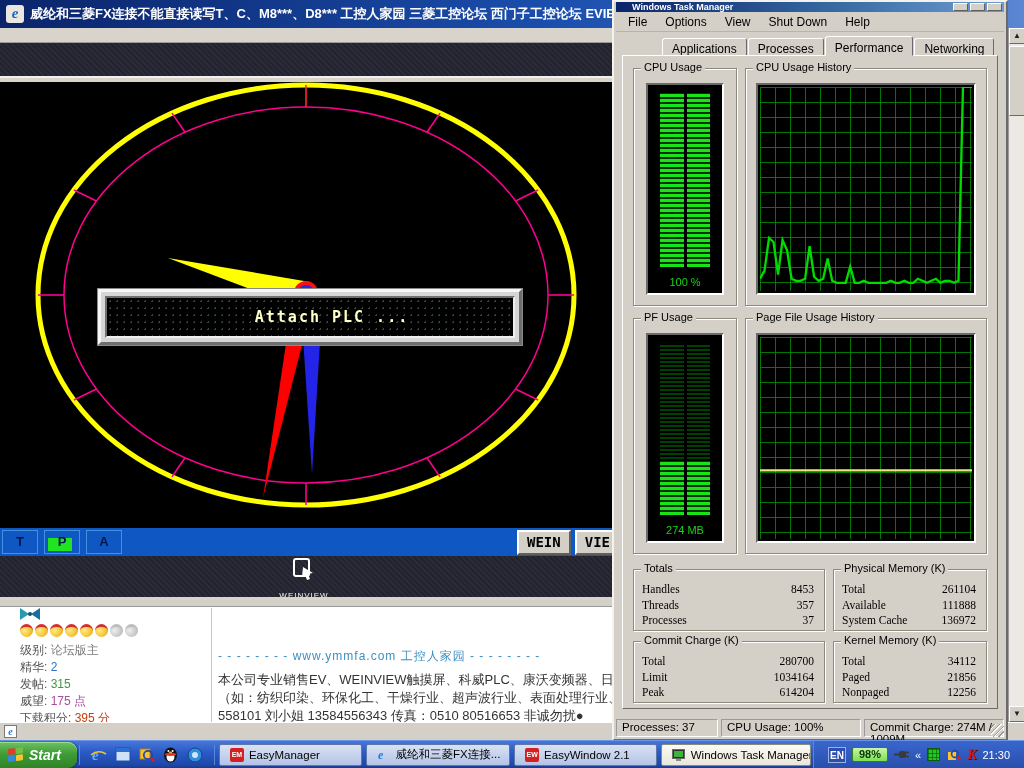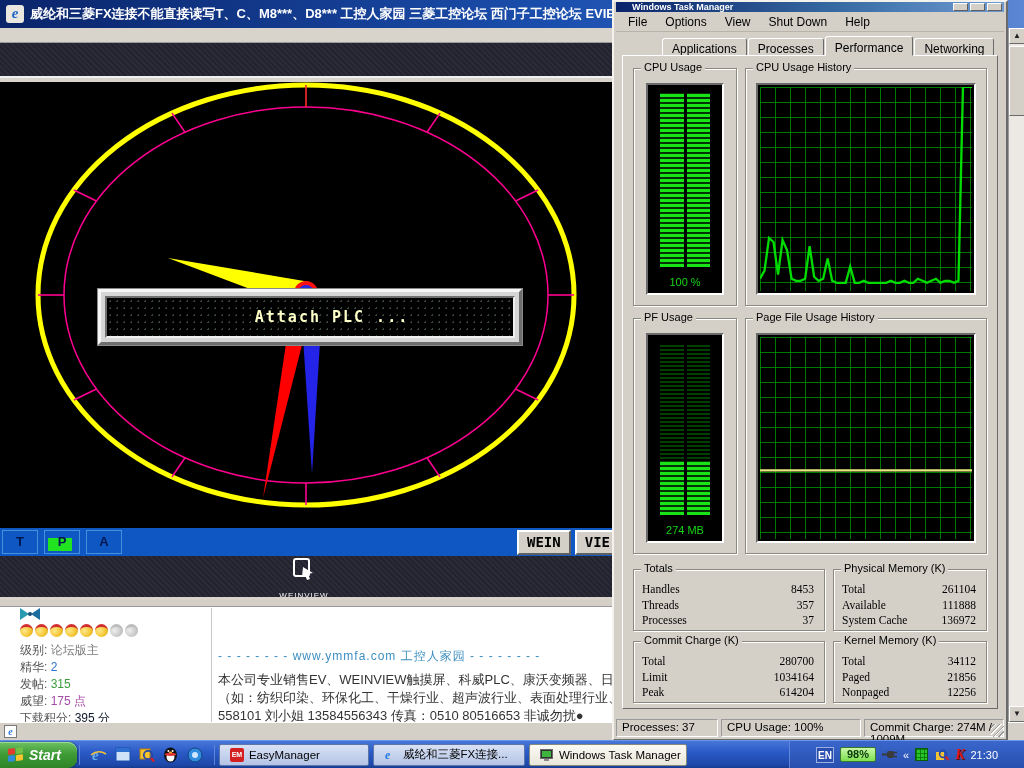--- a/index.html
+++ b/index.html
@@ -17,21 +17,21 @@
   .ie-content { position:absolute; left:0; top:600px; width:612px; height:122px; background:#fff; z-index:1; overflow:hidden; }
   .ie-content .chrome-strip { position:absolute; left:0; top:0; width:612px; height:7px; background:#d4d0c8; border-bottom:1px solid #9a9a9a; }
   .vdivider { position:absolute; left:211px; top:8px; width:1px; height:114px; background:#c9c9c9; }
   .user-panel { position:absolute; left:20px; top:8px; width:185px; }
   .bowtie { display:block; margin-bottom:4px; }
   .medals { display:flex; gap:2px; margin-bottom:5px; }
   .medal { width:13px; height:13px; border-radius:50%; background:radial-gradient(circle at 35% 35%,#ffe98a,#f4c430 60%,#c89010); border-top:3px solid #d03030; }
   .medal.gray { background:radial-gradient(circle at 35% 35%,#eee,#c9c9c9 60%,#a8a8a8); border-top-color:#bdbdbd; }
   .uline { line-height:17px; color:#555; white-space:nowrap; }
   .uline .lv { color:#7a7a7a; } .uline .blue { color:#2a6fce; } .uline .green { color:#3c9a3c; }
-  .uline .purple { color:#a54ca5; } .uline .orange { color:#0f172a; }
+  .uline .purple { color:#a54ca5; } .uline .orange { color:#c2410c; }
   .sig { position:absolute; left:218px; top:48px; width:400px; white-space:nowrap; }
   .sig .sig-head { color:#3e8fc0; font-size:12px; letter-spacing:1px; margin-bottom:6px; }
   .sig .sig-line { color:#333; font-size:13px; line-height:18px; }
   .ie-statusbar { position:absolute; left:0; top:722px; width:1024px; height:18px; background:#d4d0c8;
     border-top:1px solid #fff; z-index:1; display:flex; align-items:center; padding:0 4px; }
   .ie-statusbar .page-ico { width:13px; height:13px; background:#fff; border:1px solid #7a7a7a;
     color:#2a7de0; font:bold italic 10px "Liberation Serif",serif; line-height:11px; text-align:center; }
   .ie-scrollbar { position:absolute; left:1008px; top:28px; width:16px; height:694px; background:#ece9e4; z-index:2;
     border-left:1px solid #9a9a9a; }
   .sb-btn { position:absolute; left:0; width:16px; height:16px; background:#d4d0c8;
@@ -116,21 +116,21 @@
   .flag i { border-radius:1px; }
   .ql { display:flex; align-items:center; gap:6px; padding:0 8px; }
   .tb-sep { width:1px; height:20px; background:#1a3c90; border-right:1px solid #5d84d8; margin:0 2px; }
   .ql-ico { width:18px; height:18px; display:flex; align-items:center; justify-content:center; }
   .task-btn { height:22px; margin:0 2px; padding:0 10px; display:flex; align-items:center; gap:5px;
     background:linear-gradient(#d8e1f4,#b4c4e6); border:1px solid #5f77a8; border-radius:2px;
     font-size:11.5px; color:#000; white-space:nowrap; overflow:hidden; }
   .task-btn.active { background:linear-gradient(#fbfaf4,#e9e6da); border-color:#8a8a7a; }
   .tb-ico { width:14px; height:14px; flex:0 0 auto; display:flex; align-items:center; justify-content:center; }
   .ew-red { background:#d42020; color:#fff; font:bold 7px "Liberation Sans",sans-serif; width:14px; height:14px; text-align:center; line-height:14px; border-radius:2px; }
-  .tray { margin-left:auto; display:flex; align-items:center; gap:6px; padding:0 26px; height:100%;
+  .tray { margin-left:auto; display:flex; align-items:center; gap:6px; padding:0 14px; height:100%;
     background:linear-gradient(#3a66cc,#274fae); border-left:1px solid #5d84d8; }
   .en-box { width:18px; height:16px; background:#2a4fb0; border:1px solid #9ab0e0; color:#fff; font-size:10px; font-weight:bold; text-align:center; line-height:15px; }
   .batt { height:15px; padding:0 6px; background:linear-gradient(#c8f6a8,#7de04e); border:1px solid #3a7a2a; border-radius:2px;
     color:#083808; font:bold 11px "Liberation Sans",sans-serif; line-height:13px; }
   .tray-txt { color:#fff; font-size:11px; }
   .tray-ico { width:15px; height:15px; display:flex; align-items:center; justify-content:center; }
   .green-sq { width:13px; height:13px; background:#27c427;
     background-image:linear-gradient(to right,rgba(0,90,0,.6) 1px,transparent 1px),linear-gradient(to bottom,rgba(0,90,0,.6) 1px,transparent 1px);
     background-size:4px 4px; border:1px solid #0c5c0c; }
   .k-ico { color:#e01818; font:bold italic 14px "Liberation Serif",serif; text-shadow:1px 1px 0 #5a0b0b; }
@@ -446,20 +446,24 @@
       <span>EasyManager</span>
     </div>
     <div class="task-btn" style="width:152px">
       <span class="tb-ico">
         <svg width="13" height="13" viewBox="0 0 13 13">
             <text x="1" y="11" font-family="Liberation Serif,serif" font-style="italic" font-weight="bold" font-size="12" fill="#2a7de0">e</text>
           </svg>
       </span>
       <span>威纶和三菱FX连接...</span>
     </div>
+    <div class="task-btn" style="width:150px">
+      <span class="tb-ico ew-red">EW</span>
+      <span>EasyWindow  2.1</span>
+    </div>
     <div class="task-btn active" style="width:158px">
       <span class="tb-ico">
         <svg width="13" height="12" viewBox="0 0 13 12">
             <rect x="0.5" y="0.5" width="12" height="9" fill="#2f2f2f" stroke="#6a6a6a"></rect>
             <rect x="2" y="2" width="9" height="6" fill="#3db53d"></rect>
             <rect x="4" y="10" width="5" height="2" fill="#8a8a8a"></rect>
           </svg>
       </span>
       <span>Windows Task Manager</span>
     </div>

